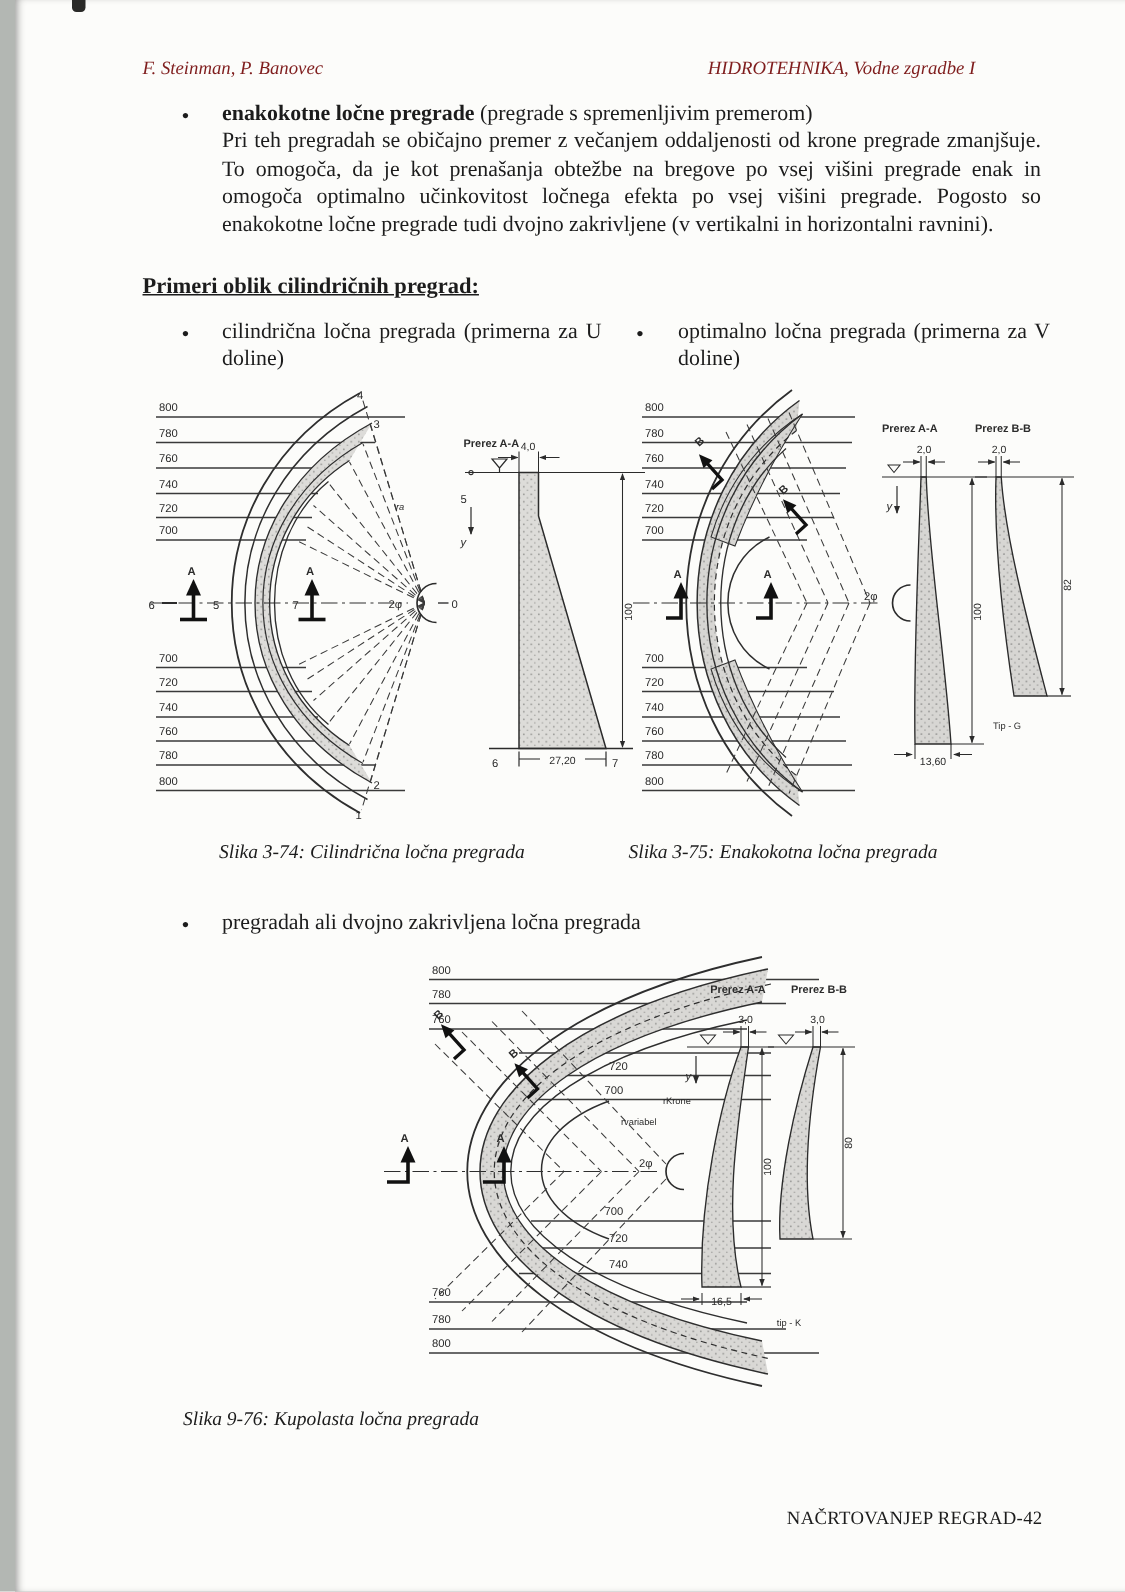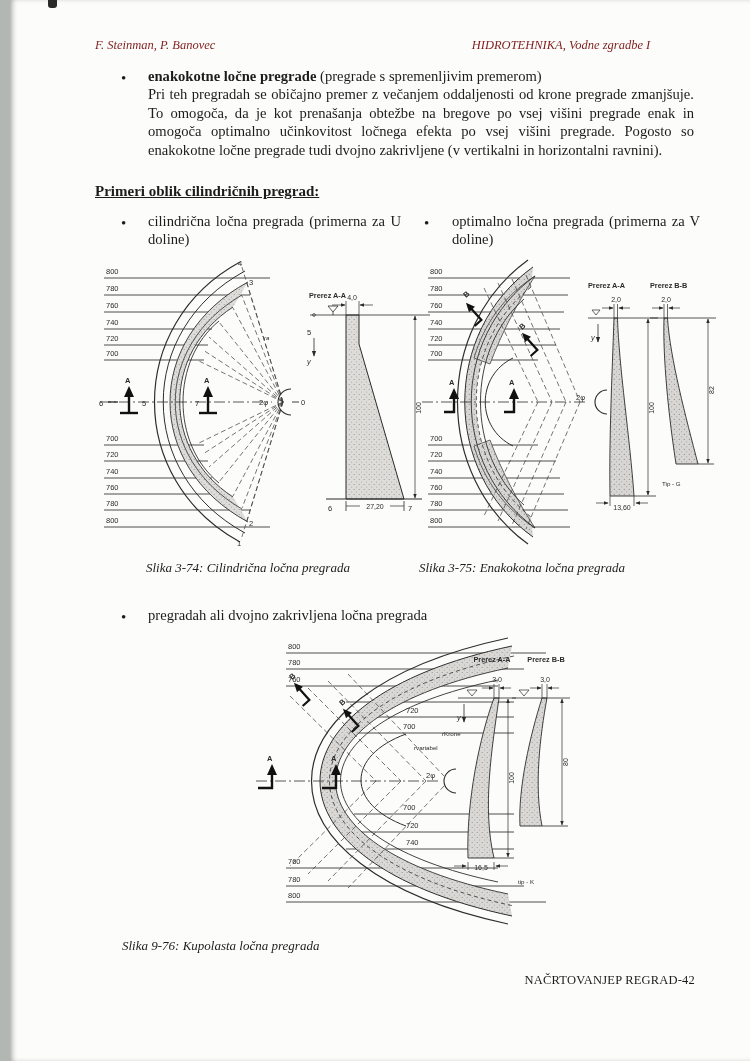--- a/index.html
+++ b/index.html
@@ -416,13 +416,13 @@
   <line x1="284" y1="52" x2="295" y2="52" stroke="#2b2b2b" stroke-width="0.7" marker-end="url(#a3)"></line>
   <line x1="313" y1="52" x2="302" y2="52" stroke="#2b2b2b" stroke-width="0.7" marker-end="url(#a3)"></line>
   <text class="dim" x="299" y="46" text-anchor="middle">3,0</text>
   <line x1="316" y1="63" x2="316" y2="189" stroke="#2b2b2b" stroke-width="0.7" marker-start="url(#a3)" marker-end="url(#a3)"></line>
   <text class="dim" transform="rotate(-90 322,126)" x="322" y="126" text-anchor="middle">80</text>
   <line x1="296" y1="190" x2="322" y2="190" stroke="#2b2b2b" stroke-width="0.8"></line>
 </svg>
 
 <div class="abs caption" style="left:122px;top:938px;">Slika 9-76: Kupolasta ločna pregrada</div>
 
-<div class="abs footer" style="left:400px;top:973px;width:295px;text-align:right;">NAČRTOVANJEP REGRAD-42</div>
+<div class="abs footer" style="left:400px;top:1005px;width:295px;text-align:right;">NAČRTOVANJEP REGRAD-42</div>
 
 </body></html>

